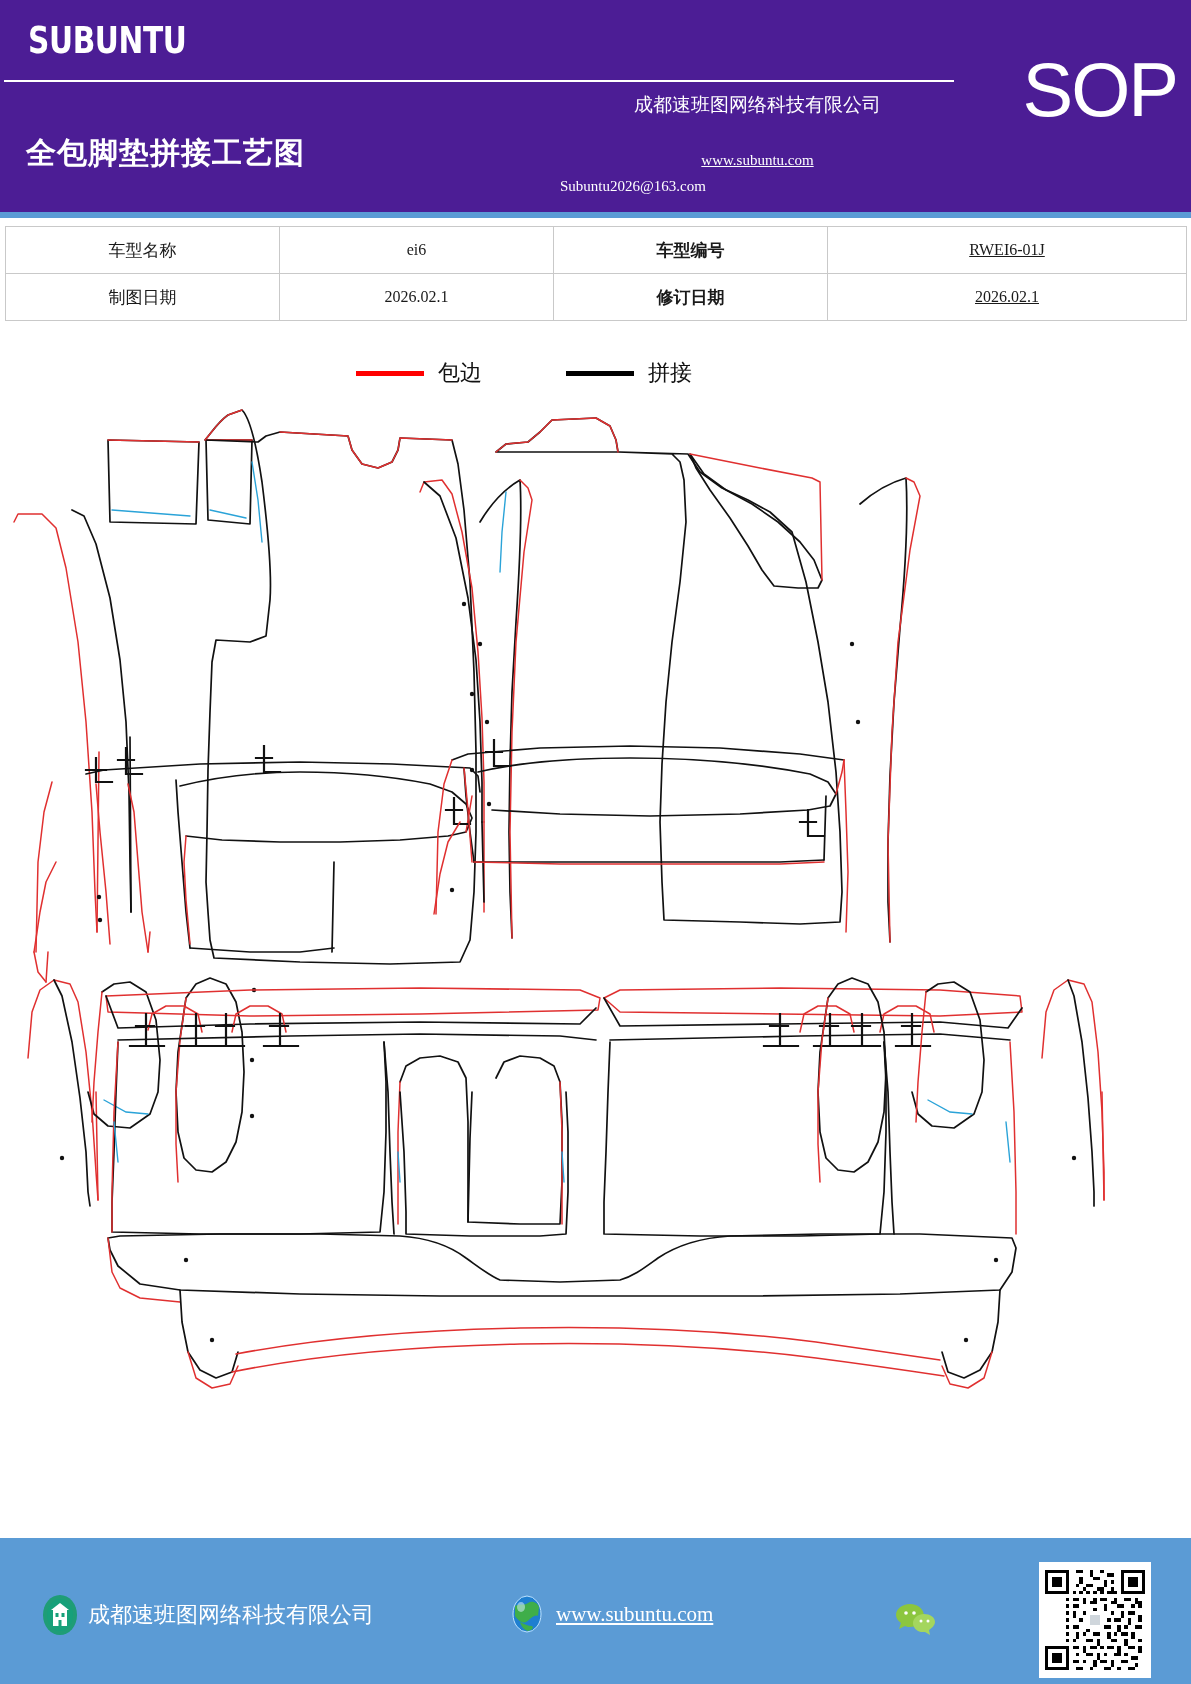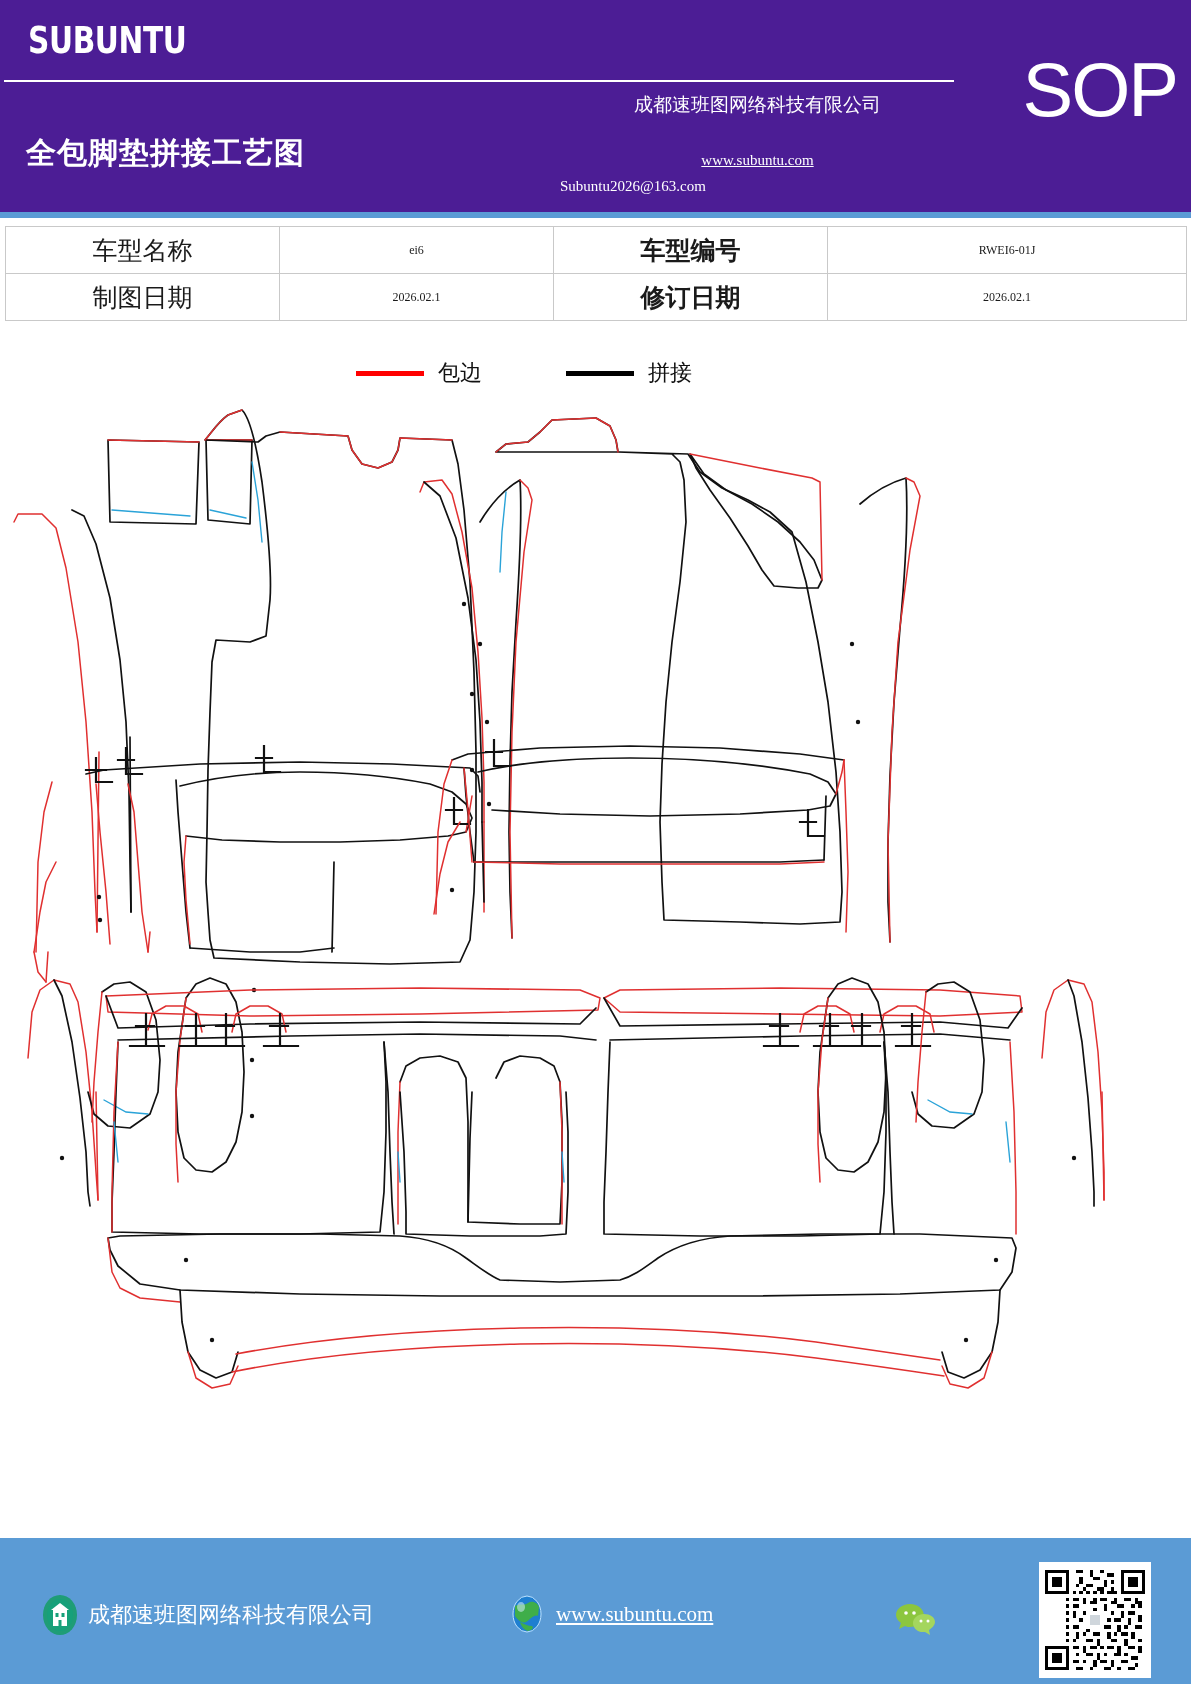--- a/index.html
+++ b/index.html
@@ -110,26 +110,26 @@
   }
   .info-table td {
     border: 1px solid #c9c9c9;
     height: 47px;
     text-align: center;
     vertical-align: middle;
     font-size: 19px;
     color: #1a1a1a;
     white-space: nowrap;
   }
-  .info-table td.lbl { font-size: 25px; }
-  .info-table td.val { font-size: 12px; }
+  .info-table td.lbl { font-size: 17px; }
+  .info-table td.val { font-size: 16px; }
   .col-a { width: 274px; }
   .col-b { width: 274px; }
   .col-c { width: 274px; font-weight: bold; }
-  .col-d { width: 359px; }
+  .col-d { width: 359px; text-decoration: underline; }
 
   
   .legend {
     position: absolute;
     left: 0; top: 356px;
     width: 1075px;
     height: 34px;
   }
   .legend-item {
     position: absolute;

